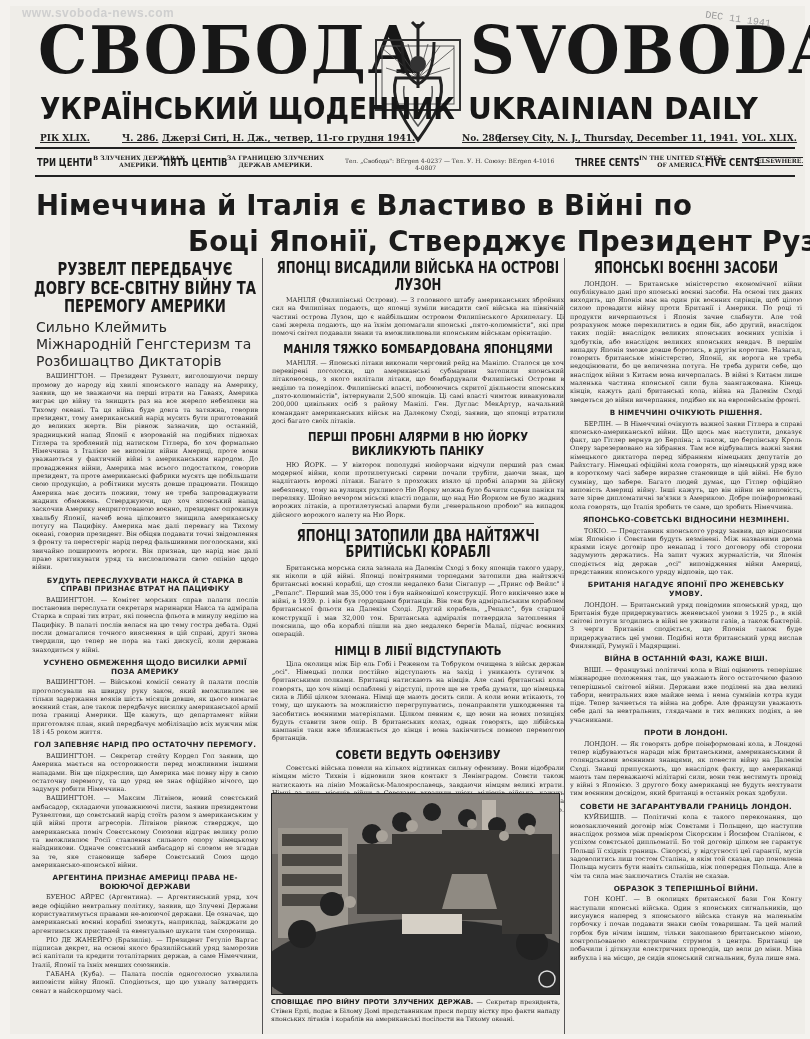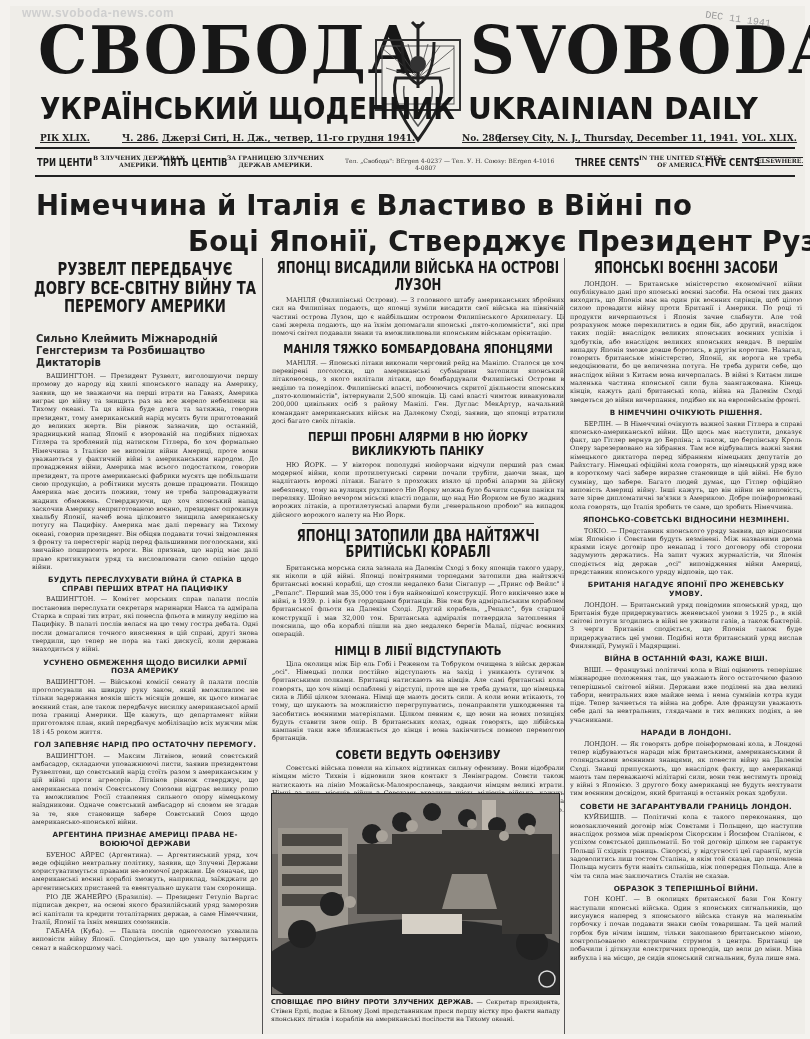--- a/index.html
+++ b/index.html
@@ -35,21 +35,21 @@
   .col { position: absolute; font-size: 6.4px; line-height: 8.3px; text-align: justify; color: #2a2a2a; }
   .col p { text-indent: 14px; margin-bottom: 1px; }
   .col-left { left: 22px; top: 252px; width: 226px; }
   .col-mid { left: 262px; top: 252px; width: 292px; }
   .col-right { left: 560px; top: 252px; width: 232px; }
 
   .hd-cond { font-family: "DejaVu Sans", sans-serif; font-weight: bold; text-align: center; transform: scaleX(0.78); color: #1a1a1a; line-height: 1.1; }
   .hd-xl { font-size: 17px; margin: 2px -30px 2px -30px; }
   .hd-l { font-size: 14px; margin: 2px -40px 3px -40px; }
   .hd-m { font-size: 11px; margin: 5px -40px 2px -40px; }
-  .hd-deck { font-family: "DejaVu Sans", sans-serif; font-weight: bold; font-size: 10px; text-align: left; margin: 17px 0 3px 4px; line-height: 1.2; }
+  .hd-deck { font-family: "DejaVu Sans", sans-serif; font-weight: normal; font-size: 14px; text-align: left; margin: 3px 0 3px 4px; line-height: 1.2; }
   .hd-s { font-family: "DejaVu Sans", sans-serif; font-weight: bold; font-size: 7.2px; text-align: center; margin: 5px 0 2px 0; line-height: 1.2; letter-spacing: 0.2px; }
   .sep-rule { height: 1px; background: #333; margin: 4px 30px; }
 
   .photo { position: absolute; left: 261px; top: 787px; width: 289px; height: 202px; border: 1px solid #222; overflow: hidden; background: #555; }
   .caption { position: absolute; left: 261px; top: 992px; width: 289px; font-size: 6.2px; line-height: 7.8px; text-align: justify; }
   .caption b { font-family: "DejaVu Sans", sans-serif; font-size: 6.6px; }
 </style>
 </head>
 <body>
 
@@ -117,25 +117,26 @@
   <div class="banner banner1">Німеччина й Італія є Властиво в Війні по</div>
   <div class="banner banner2">Боці Японії, Стверджує Президент Рузвелт</div>
 
   <div class="col-divider" style="left:252px; top:252px; height:776px;"></div>
   <div class="col-divider" style="left:554px; top:252px; height:776px;"></div>
 
   <div class="col col-left">
     <div class="hd-cond hd-xl">РУЗВЕЛТ ПЕРЕДБАЧУЄ ДОВГУ ВСЕ-СВІТНУ ВІЙНУ ТА ПЕРЕМОГУ АМЕРИКИ</div>
     <div class="hd-deck">Сильно Клеймить Міжнародній Генгстеризм та Розбишацтво Диктаторів</div>
     <p>ВАШИНГТОН. — Президент Рузвелт, виголошуючи першу промову до народу від хвилі японського нападу на Америку, заявив, що не зважаючи на перші втрати на Гаваях, Америка виграє цю війну та знищить раз на все жерело небезпеки на Тихому океані. Та ця війна буде довга та затяжна, говорив президент, тому американський нарід мусить бути приготований до великих жертв. Він рівнож зазначив, що останній, зрадницький напад Японії є взорованій на подібних підвохах Гітлера та зроблений під натиском Гітлера, бо хоч формально Німеччина з Італією не виповіли війни Америці, проте вони уважаються у фактичній війні з американським народом. До провадження війни, Америка має всього подостатком, говорив президент, та проте американські фабрики мусять ще побільшати свою продукцію, а робітники мусять довше працювати. Покищо Америка має досить поживи, тому не треба запроваджувати жадних обмежень. Стверджуючи, що хоч японський напад заскочив Америку неприготованою воєнно, президент опрокинув хвальбу Японії, начеб вона цілковито знищила американську потугу на Пацифіку. Америка має далі перевагу на Тихому океані, говорив президент. Він обіцяв подавати точні звідомлення з фронту та перестеріг нарід перед фальшивими поголосками, які звичайно поширюють вороги. Він признав, що нарід має далі право критикувати уряд та висловлювати свою опінію щодо війни.</p>
-    <div class="hd-s">БУДУТЬ ПЕРЕСЛУХУВАТИ ВІЙНА Й СТАРКА В СПРАВІ ПЕРШИХ ВТРАТ НА ПАЦИФІКУ</div>
+    <div class="hd-s">БУДУТЬ ПЕРЕСЛУХУВАТИ НАКСА Й СТАРКА В СПРАВІ ПРИЗНАЄ ВТРАТ НА ПАЦИФІКУ</div>
     <p>ВАШИНГТОН. — Комітет морських справ палати послів постановив переслухати секретаря маринарки Накса та адмірала Старка в справі тих втрат, які понесла фльота в минулу неділю на Пацифіку. В палаті послів велася на цю тему гостра дебата. Одні посли домагалися точного вияснення в цій справі, другі знова твердили, що тепер не пора на такі дискусії, коли держава знаходиться у війні.</p>
     <div class="hd-s">УСУНЕНО ОБМЕЖЕННЯ ЩОДО ВИСИЛКИ АРМІЇ ПОЗА АМЕРИКУ</div>
     <p>ВАШИНГТОН. — Військові комісії сенату й палати послів проголосували на швидку руку закон, який вможливлює не тільки задержання вояків шість місяців довше, як цього вимагає воєнний стан, але також передбачує висилку американської армії поза границі Америки. Ще кажуть, що департамент війни приготовляє план, який передбачує мобілізацію всіх мужчин між 18 і 45 роком життя.</p>
     <div class="hd-s">ГОЛ ЗАПЕВНЯЄ НАРІД ПРО ОСТАТОЧНУ ПЕРЕМОГУ.</div>
+    <p>ВАШИНГТОН. — Секретар стейту Кордел Гол заявив, що Америка мається на осторожности перед можливими іншими нападами. Він ще підкреслив, що Америка має повну віру в свою остаточну перемогу, та що уряд не знає офіційно нічого, що задумує робити Німеччина.</p>
     <p>ВАШИНГТОН. — Максим Літвінов, новий совєтський амбасадор, складаючи уповажнюючі листи, заявив президентови Рузвелтови, що совєтський нарід стоїть разом з американським у цій війні проти агресорів. Літвінов рівнож стверджує, що американська поміч Совєтському Союзови відграє велику ролю та вможливлює Росії ставлення сильного опору німецькому наїздникови. Одначе совєтський амбасадор ні словом не згадав за те, яке становище забере Совєтський Союз щодо американсько-японської війни.</p>
     <div class="hd-s">АРГЕНТИНА ПРИЗНАЄ АМЕРИЦІ ПРАВА НЕ-ВОЮЮЧОЇ ДЕРЖАВИ</div>
     <p>БУЕНОС АЙРЕС (Аргентина). — Аргентинський уряд, хоч веде офіційно невтральну політику, заявив, що Злучені Держави користуватимуться правами не-воюючої держави. Це означає, що американські воєнні кораблі зможуть, наприклад, заїжджати до аргентинських пристаней та евентуально шукати там схоронища.</p>
     <p>РІО ДЕ ЖАНЕЙРО (Бразилія). — Президент Гетуліо Варгас підписав декрет, на основі якого бразилійський уряд заморозив всі капітали та кредити тоталітарних держав, а саме Німеччини, Італії, Японії та їхніх менших союзників.</p>
     <p>ГАБАНА (Куба). — Палата послів одноголосно ухвалила виповісти війну Японії. Сподіються, що цю ухвалу затвердить сенат в найскоршому часі.</p>
   </div>
 
   <div class="col col-mid">
     <div class="hd-cond hd-l" style="font-size:15px">ЯПОНЦІ ВИСАДИЛИ ВІЙСЬКА НА ОСТРОВІ ЛУЗОН</div>
     <p>МАНІЛЯ (Филипінські Острови). — З головного штабу американських збройних сил на Филипінах подають, що японці зуміли висадити свої війська на північній частині острова Лузон, що є найбільшим островом Филипінського Архипелагу. Ці самі жерела подають, що на їхнім допомагали японські „пято-колюмністи", які при помочі світел подавали знаки та вможливлювали японським військам орієнтацію.</p>
@@ -208,20 +209,20 @@
     <div class="hd-cond hd-l" style="font-size:15px">ЯПОНСЬКІ ВОЄННІ ЗАСОБИ</div>
     <p>ЛОНДОН. — Британське міністерство економічної війни опублікувало дані про японські воєнні засоби. На основі тих даних виходить, що Японія має на один рік воєнних сирівців, щоб цілою силою провадити війну проти Британії і Америки. По році ті продукти вичерпаються і Японія зачне слабнути. Але той розрахунок може перехилитись в один бік, або другий, внаслідок таких подій: внаслідок великих японських воєнних успіхів і здобутків, або внаслідок великих японських невдач. В першім випадку Японія зможе довше боротись, в другім коротше. Назагал, говорить британське міністерство, Японії, як ворога не треба недоцінювати, бо це величезна потуга. Не треба дурити себе, що внаслідок війни з Китаєм вона вичерпалась. В війні з Китаєм лише маленька частина японської сили була заангажована. Кінець кінців, кажуть далі британські кола, війна на Далекім Сході зведеться до війни вичерпання, подібно як на европейськім фронті.</p>
     <div class="hd-s">В НІМЕЧЧИНІ ОЧІКУЮТЬ РІШЕННЯ.</div>
     <p>БЕРЛІН. — В Німеччині очікують важної заяви Гітлера в справі японсько-американської війни. Що щось має наступити, доказує факт, що Гітлер вернув до Берліна; а також, що берлінську Кроль Оперу зарезервовано на зібрання. Там все відбувались важні заяви німецького диктатора перед зібранням німецьких депутатів до Райхстагу. Німецькі офіційні кола говорять, що німецький уряд вже в короткому часі заберe виразне становище в цій війні. Не було сумніву, що заберe. Багато людей думає, що Гітлер офіційно виповість Америці війну. Інші кажуть, що він війни не виповість, зате зірве дипломатичні зв'язки з Америкою. Добре поінформовані кола говорять, що Італія зробить те саме, що зробить Німеччина.</p>
     <div class="hd-s">ЯПОНСЬКО-СОВЄТСЬКІ ВІДНОСИНИ НЕЗМІНЕНІ.</div>
     <p>ТОКІО. — Представник японського уряду заявив, що відносини між Японією і Совєтами будуть незмінені. Між названими двома краями існує договір про ненапад і того договору обі сторони задумують держатись. На запит чужих журналістів, чи Японія сподіється від держав „осі" виповідження війни Америці, представник японського уряду відповів, що так.</p>
     <div class="hd-s">БРИТАНІЯ НАГАДУЄ ЯПОНІЇ ПРО ЖЕНЕВСЬКУ УМОВУ.</div>
     <p>ЛОНДОН. — Британський уряд повідомив японський уряд, що Британія буде придержуватись женевської умови з 1925 р., в якій світові потуги згодились в війні не уживати газів, а також бактерій. З черги Британія сподіється, що Японія також буде придержуватись цеї умови. Подібні ноти британський уряд вислав Финляндії, Румунії і Мадярщині.</p>
     <div class="hd-s">ВІЙНА В ОСТАННІЙ ФАЗІ, КАЖЕ ВІШІ.</div>
     <p>ВІШІ. — Французькі політичні кола в Віші оцінюють теперішнє міжнародне положення так, що уважають його остаточною фазою теперішньої світової війни. Держави вже поділені на два великі табори, невтральних вже майже нема і нема сумнівів котра куди піде. Тепер зачнеться та війна на добре. Але французи уважають себе далі за невтральних, глядачами в тих великих подіях, а не учасниками.</p>
-    <div class="hd-s">НАРАДИ В ЛОНДОНІ.</div>
+    <div class="hd-s">ПРОТИ В ЛОНДОНІ.</div>
     <p>ЛОНДОН. — Як говорять добре поінформовані кола, в Лондоні тепер відбуваються наради між британськими, американськими й голяндськими воєнними знавцями, як повести війну на Далекім Сході. Знавці припускають, що внаслідок факту, що американці мають там переважаючі мілітарні сили, вони теж вестимуть провід у війні з Японією. З другого боку американці не будуть нехтувати тим воєнним досвідом, який британці в останніх роках здобули.</p>
     <div class="hd-s">СОВЄТИ НЕ ЗАГАРАНТУВАЛИ ГРАНИЦЬ ЛОНДОН.</div>
     <p>КУЙБИШІВ. — Політичні кола є такого переконання, що новозаключений договір між Совєтами і Польщею, що наступив внаслідок розмов між премієром Сікорским і Йосифом Сталіном, є успіхом совєтської дипльоматії. Бо той договір цілком не гарантує Польщі її східніх границь. Сікорскі, у відсутності цеї гарантії, мусів задоволитись лиш тостом Сталіна, в якім той сказав, що поновлена Польща мусить бути навіть сильніша, ніж попередня Польща. Але в чім та сила має заключатись Сталін не сказав.</p>
     <div class="hd-s">ОБРАЗОК З ТЕПЕРІШНЬОЇ ВІЙНИ.</div>
     <p>ГОН КОНҐ. — В околицях британської бази Гон Конгу наступали японські війська. Один з японських сигнальників, що висунувся наперед з японського війська станув на маленькім горбочку і почав подавати знаки своїм товаришам. Та цей малий горбок був нічим іншим, тільки закопаною британською міною, контрольованою електричним струмом з центра. Британці це побачили і діткнули електричних проводів, що вели до міни. Міна вибухла і на місцю, де сидів японський сигнальник, була лише яма.</p>
   </div>
 </div>
 
 </body></html>

